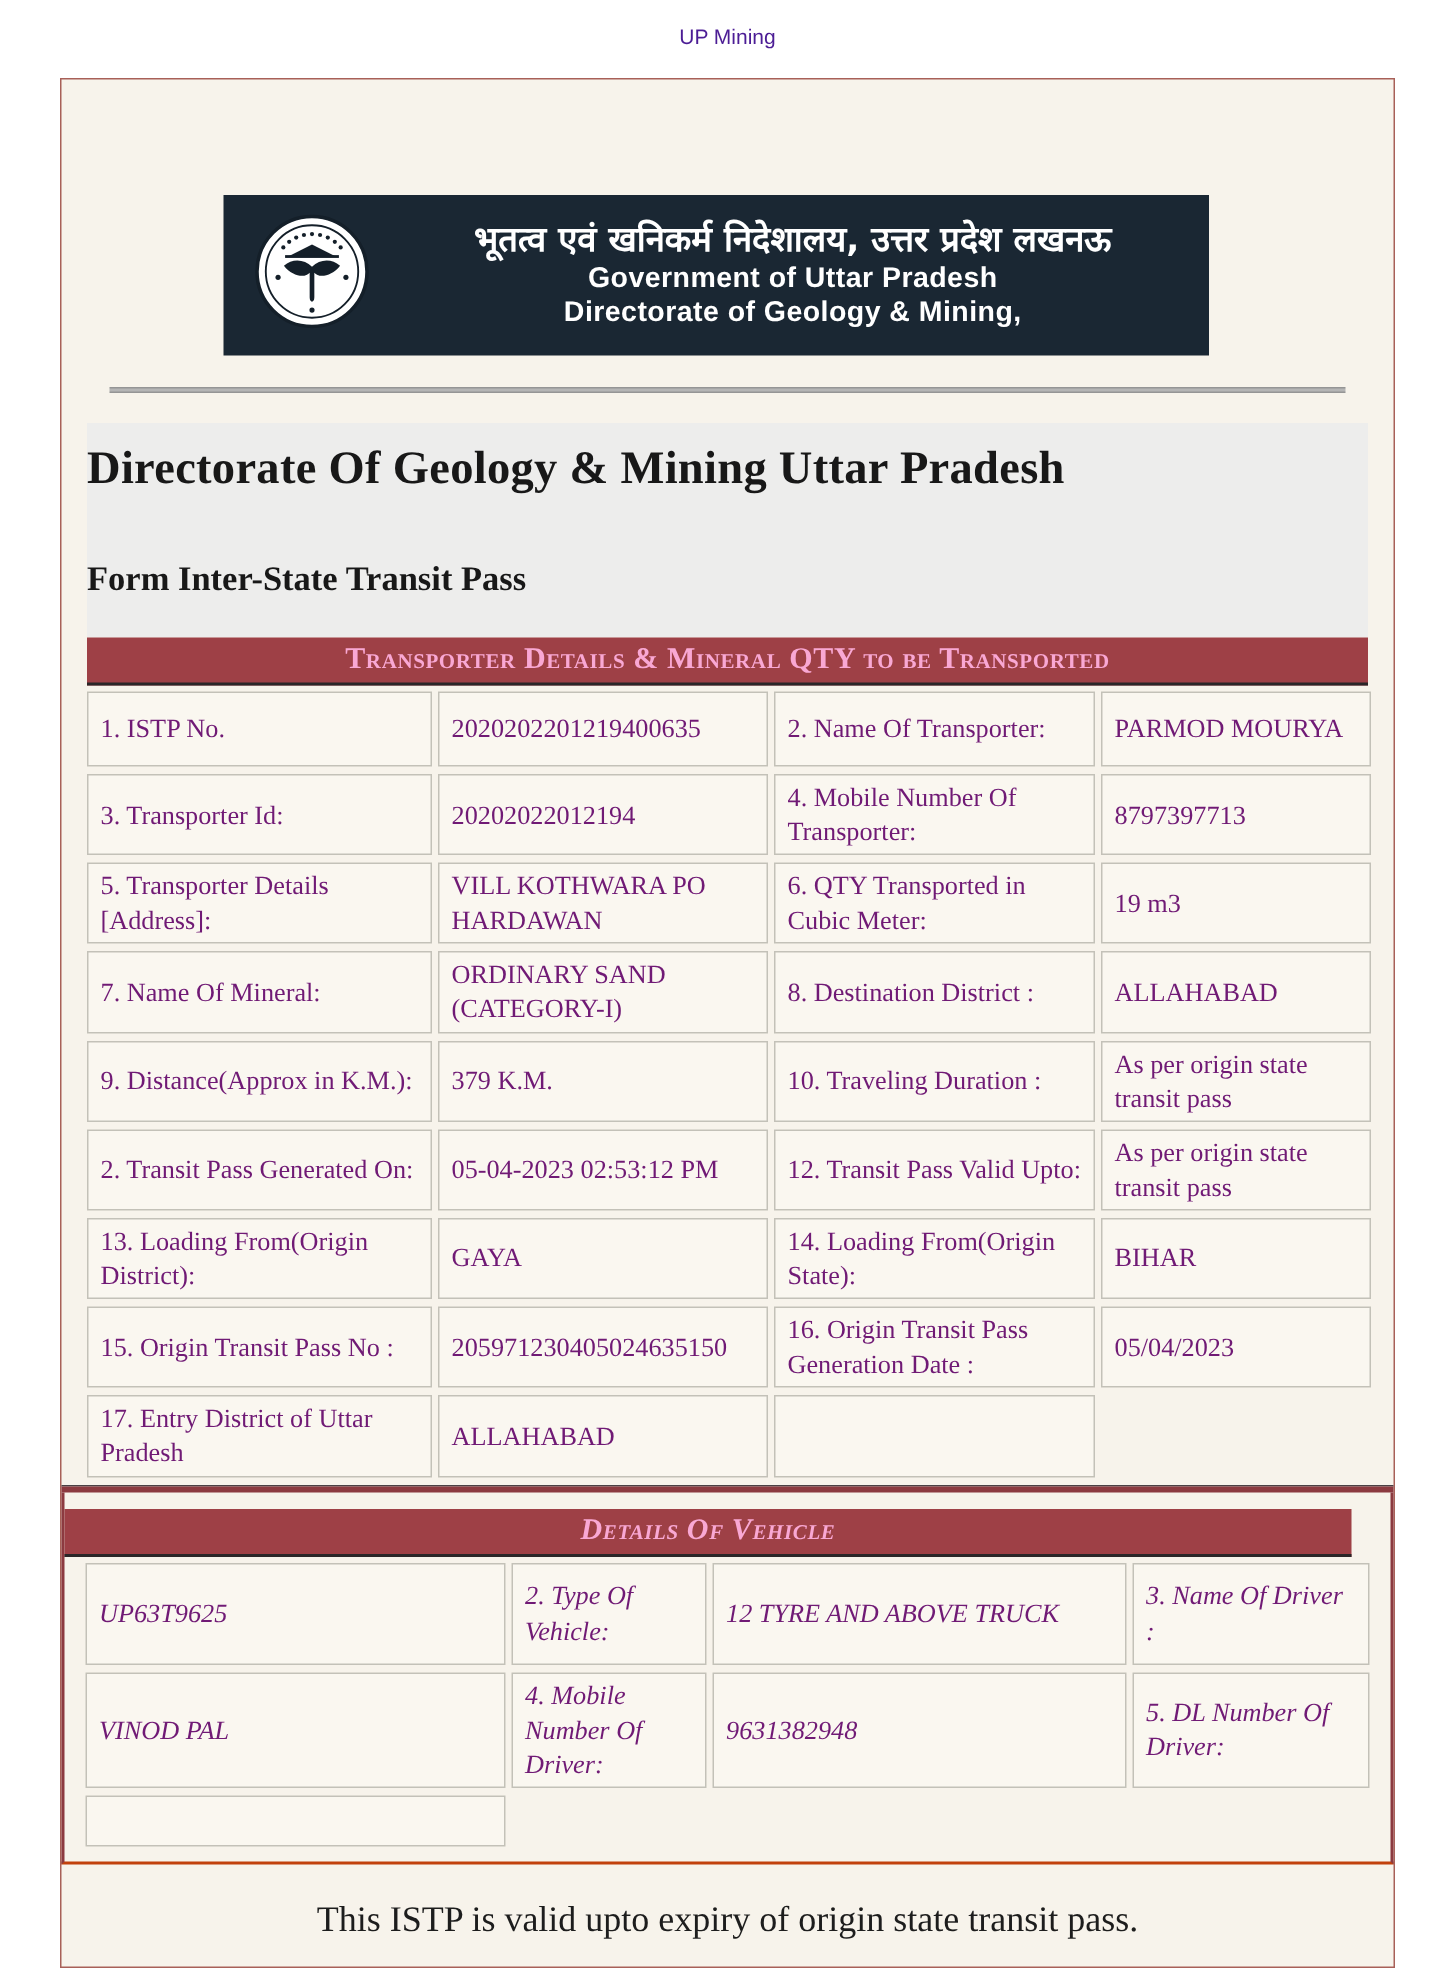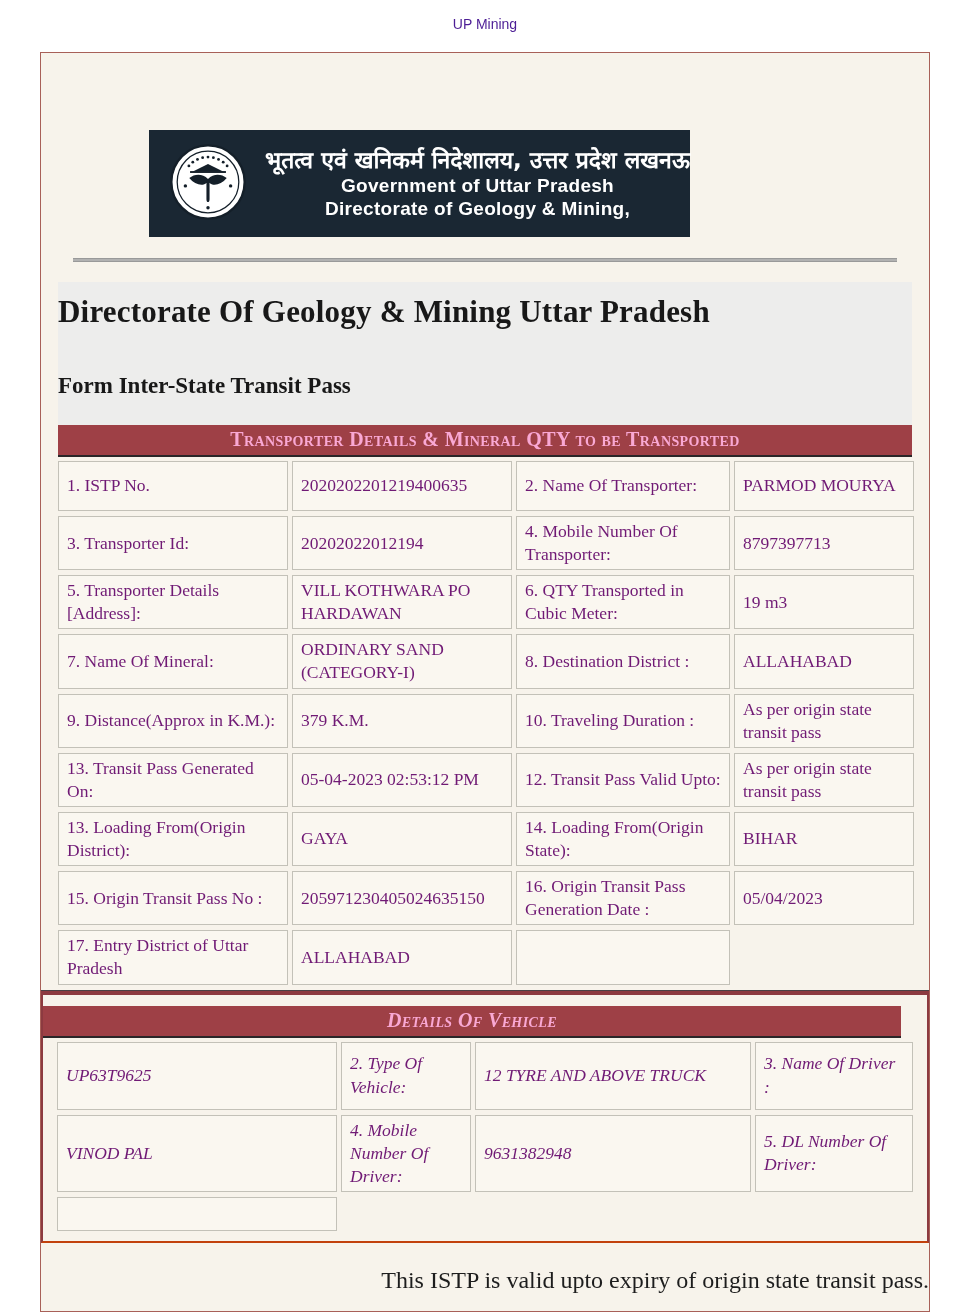--- a/index.html
+++ b/index.html
@@ -12,21 +12,21 @@
     font-size: 14px; color: #4c1d95;
   }
 
   .page {
     position: absolute; top: 52px; left: 40px; width: 890px; height: 1260px;
     background: #f7f3eb; border: 1px solid #a86058;
   }
 
   
   .masthead {
-    margin: 77px 0 0 108px; width: 541px; height: 107px;
+    margin: 77px 0 0 108px; width: 657px; height: 107px;
     background: #1a2733; display: flex; align-items: center; padding: 0 14px 0 20px;
   }
   .logo-wrap { flex: 0 0 auto; margin-right: 18px; }
   .mast-text { flex: 1 1 auto; text-align: center; color: #ffffff; }
   .mast-hindi {
     font-family: "DejaVu Sans", sans-serif; font-weight: bold;
     font-size: 23px; line-height: 1.25; white-space: nowrap;
   }
   .mast-en {
     font-family: "Liberation Sans", "DejaVu Sans", sans-serif; font-weight: bold;
@@ -75,21 +75,21 @@
     font-style: italic;
   }
   .bar-2 { width: 858px; }
   .t2 {
     margin: 4px 14px 0 14px;
     grid-template-columns: 280px 130px 276px 158px;
     grid-template-rows: 68px minmax(34px, auto) minmax(34px, auto);
   }
 
   .footer-note {
-    margin-top: 24px; text-align: right; font-size: 24px; color: #1d1d1d;
+    margin-top: 24px; text-align: center; font-size: 24px; color: #1d1d1d;
   }
 </style>
 </head>
 <body>
 
 <div class="top-title">UP Mining</div>
 
 <div class="page">
 
   <div class="masthead">
@@ -152,21 +152,21 @@
     <div class="cell">7. Name Of Mineral:</div>
     <div class="cell">ORDINARY SAND (CATEGORY-I)</div>
     <div class="cell">8. Destination District :</div>
     <div class="cell">ALLAHABAD</div>
 
     <div class="cell">9. Distance(Approx in K.M.):</div>
     <div class="cell">379 K.M.</div>
     <div class="cell">10. Traveling Duration :</div>
     <div class="cell">As per origin state transit pass</div>
 
-    <div class="cell">13. Transit Pass Generated On:</div>
+    <div class="cell">2. Transit Pass Generated On:</div>
     <div class="cell">05-04-2023 02:53:12 PM</div>
     <div class="cell">12. Transit Pass Valid Upto:</div>
     <div class="cell">As per origin state transit pass</div>
 
     <div class="cell">13. Loading From(Origin District):</div>
     <div class="cell">GAYA</div>
     <div class="cell">14. Loading From(Origin State):</div>
     <div class="cell">BIHAR</div>
 
     <div class="cell">15. Origin Transit Pass No :</div>

